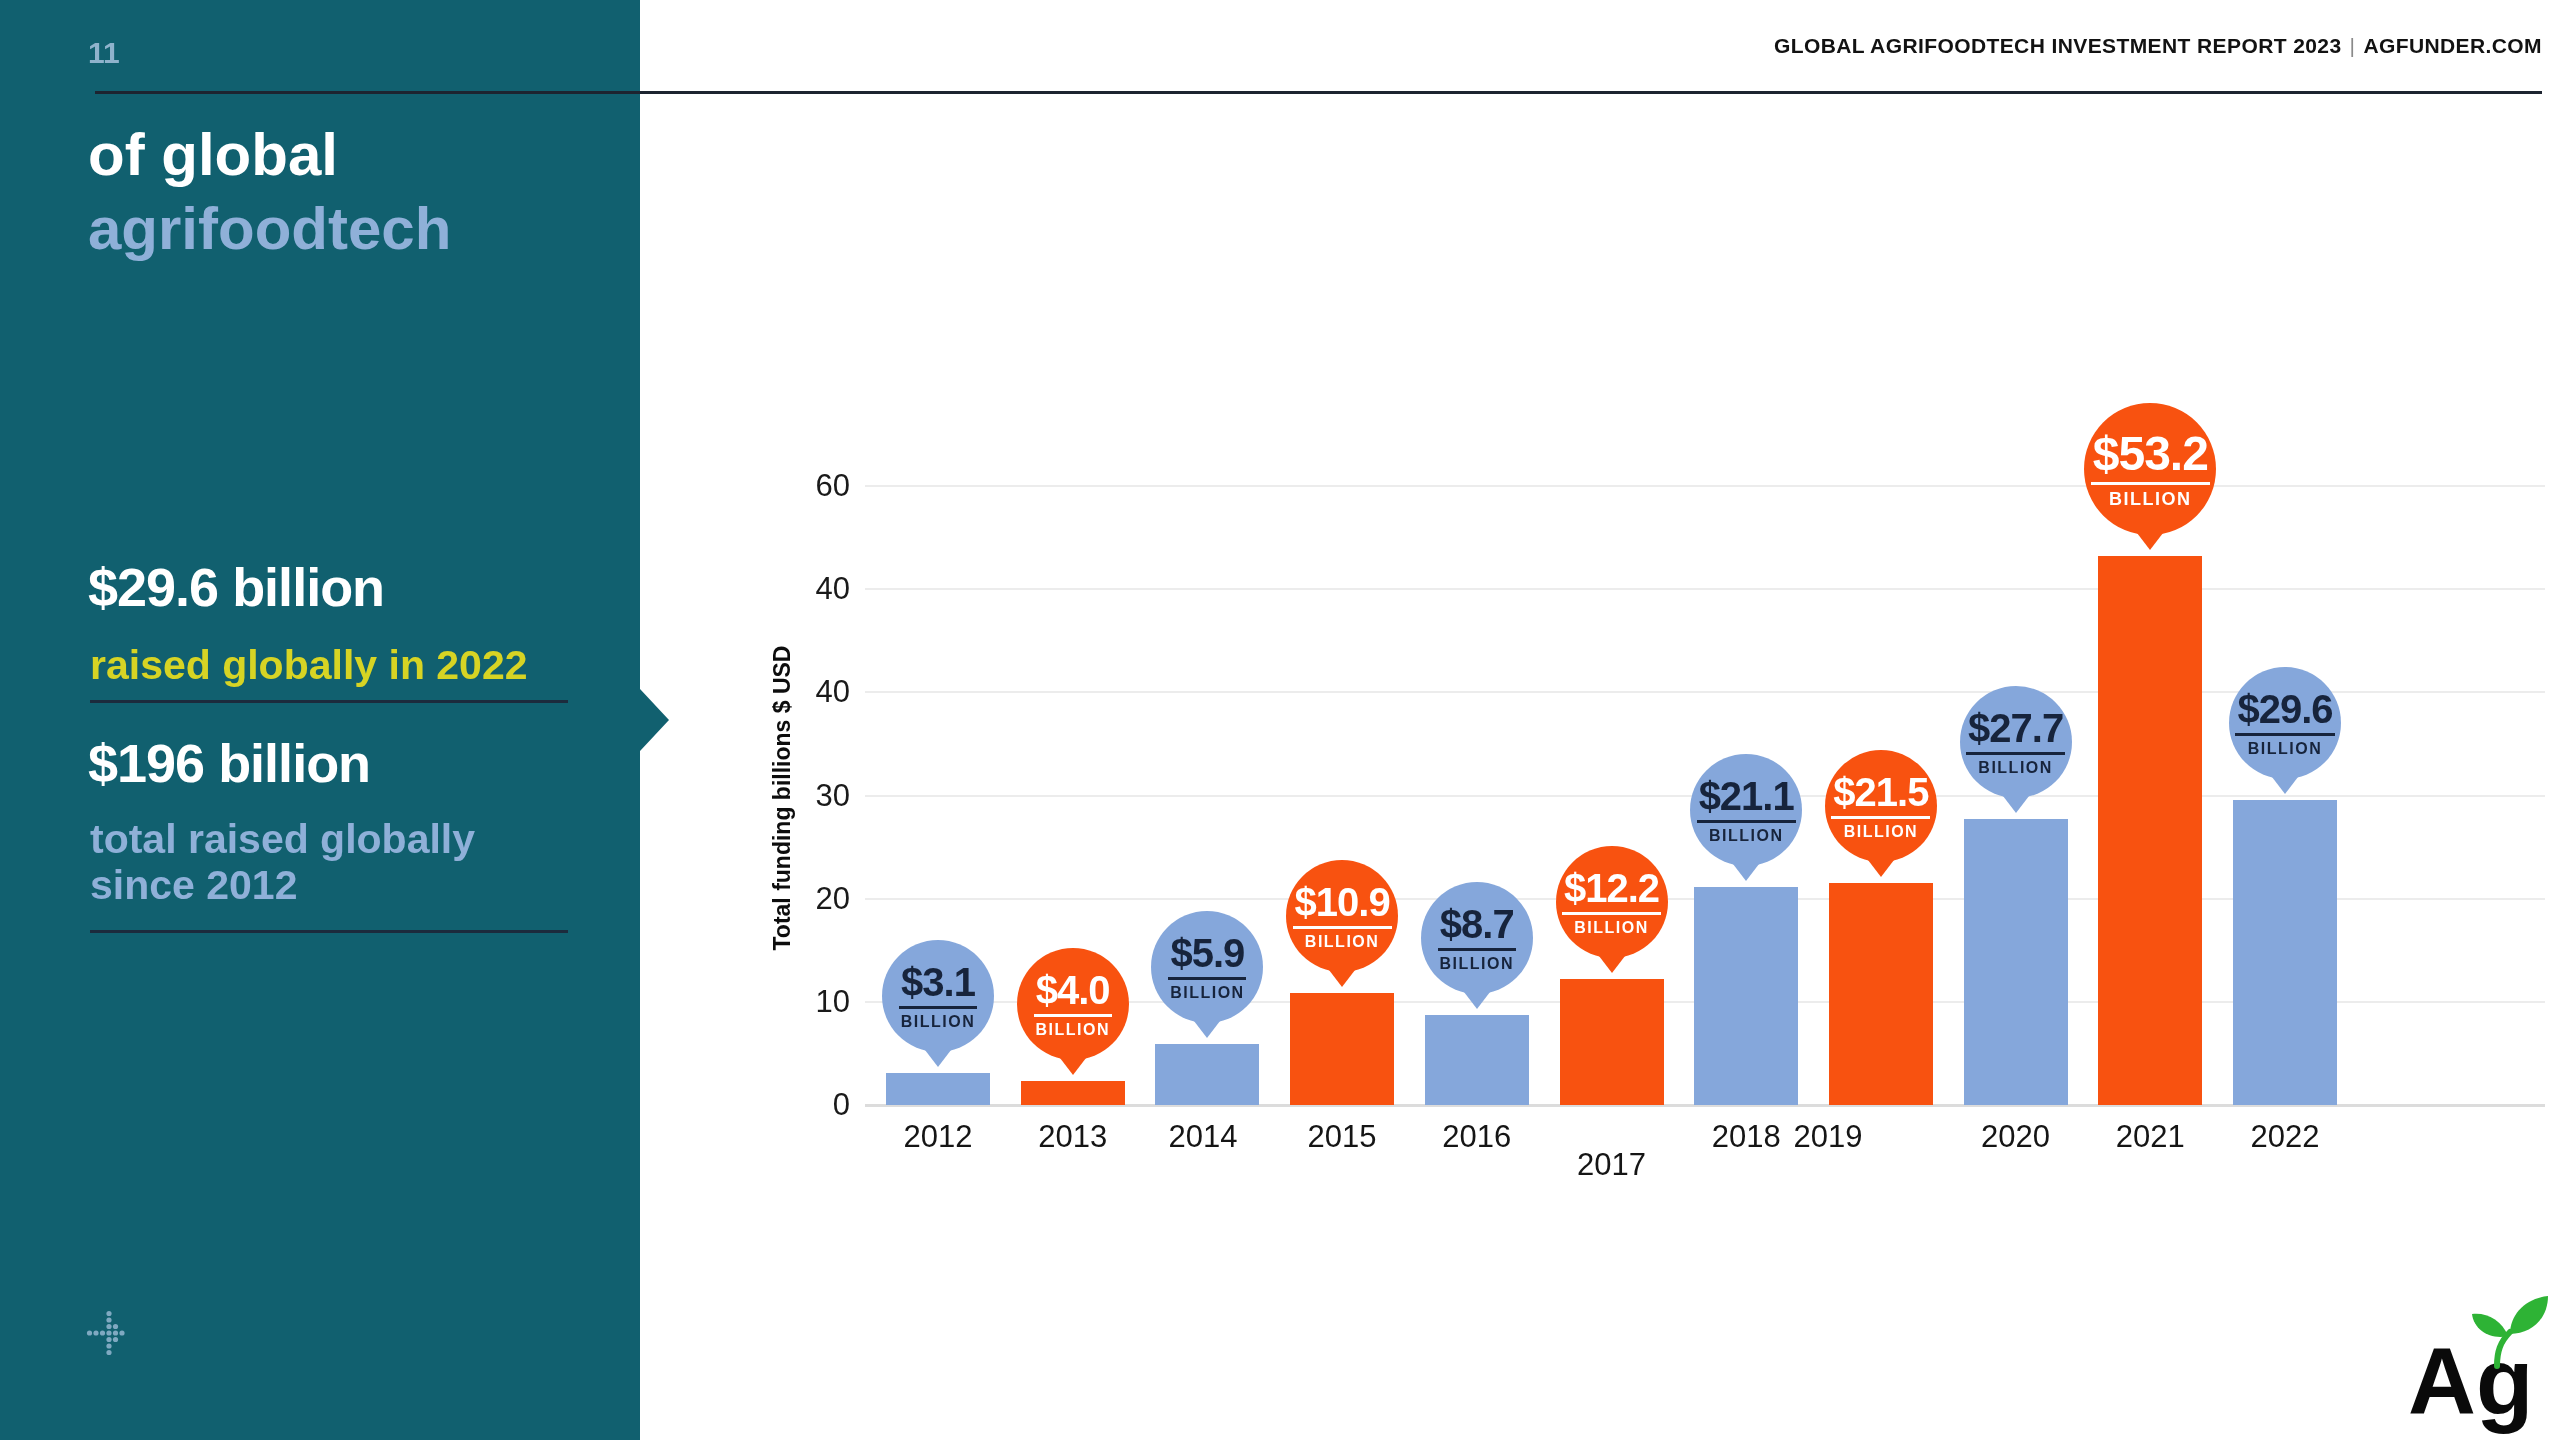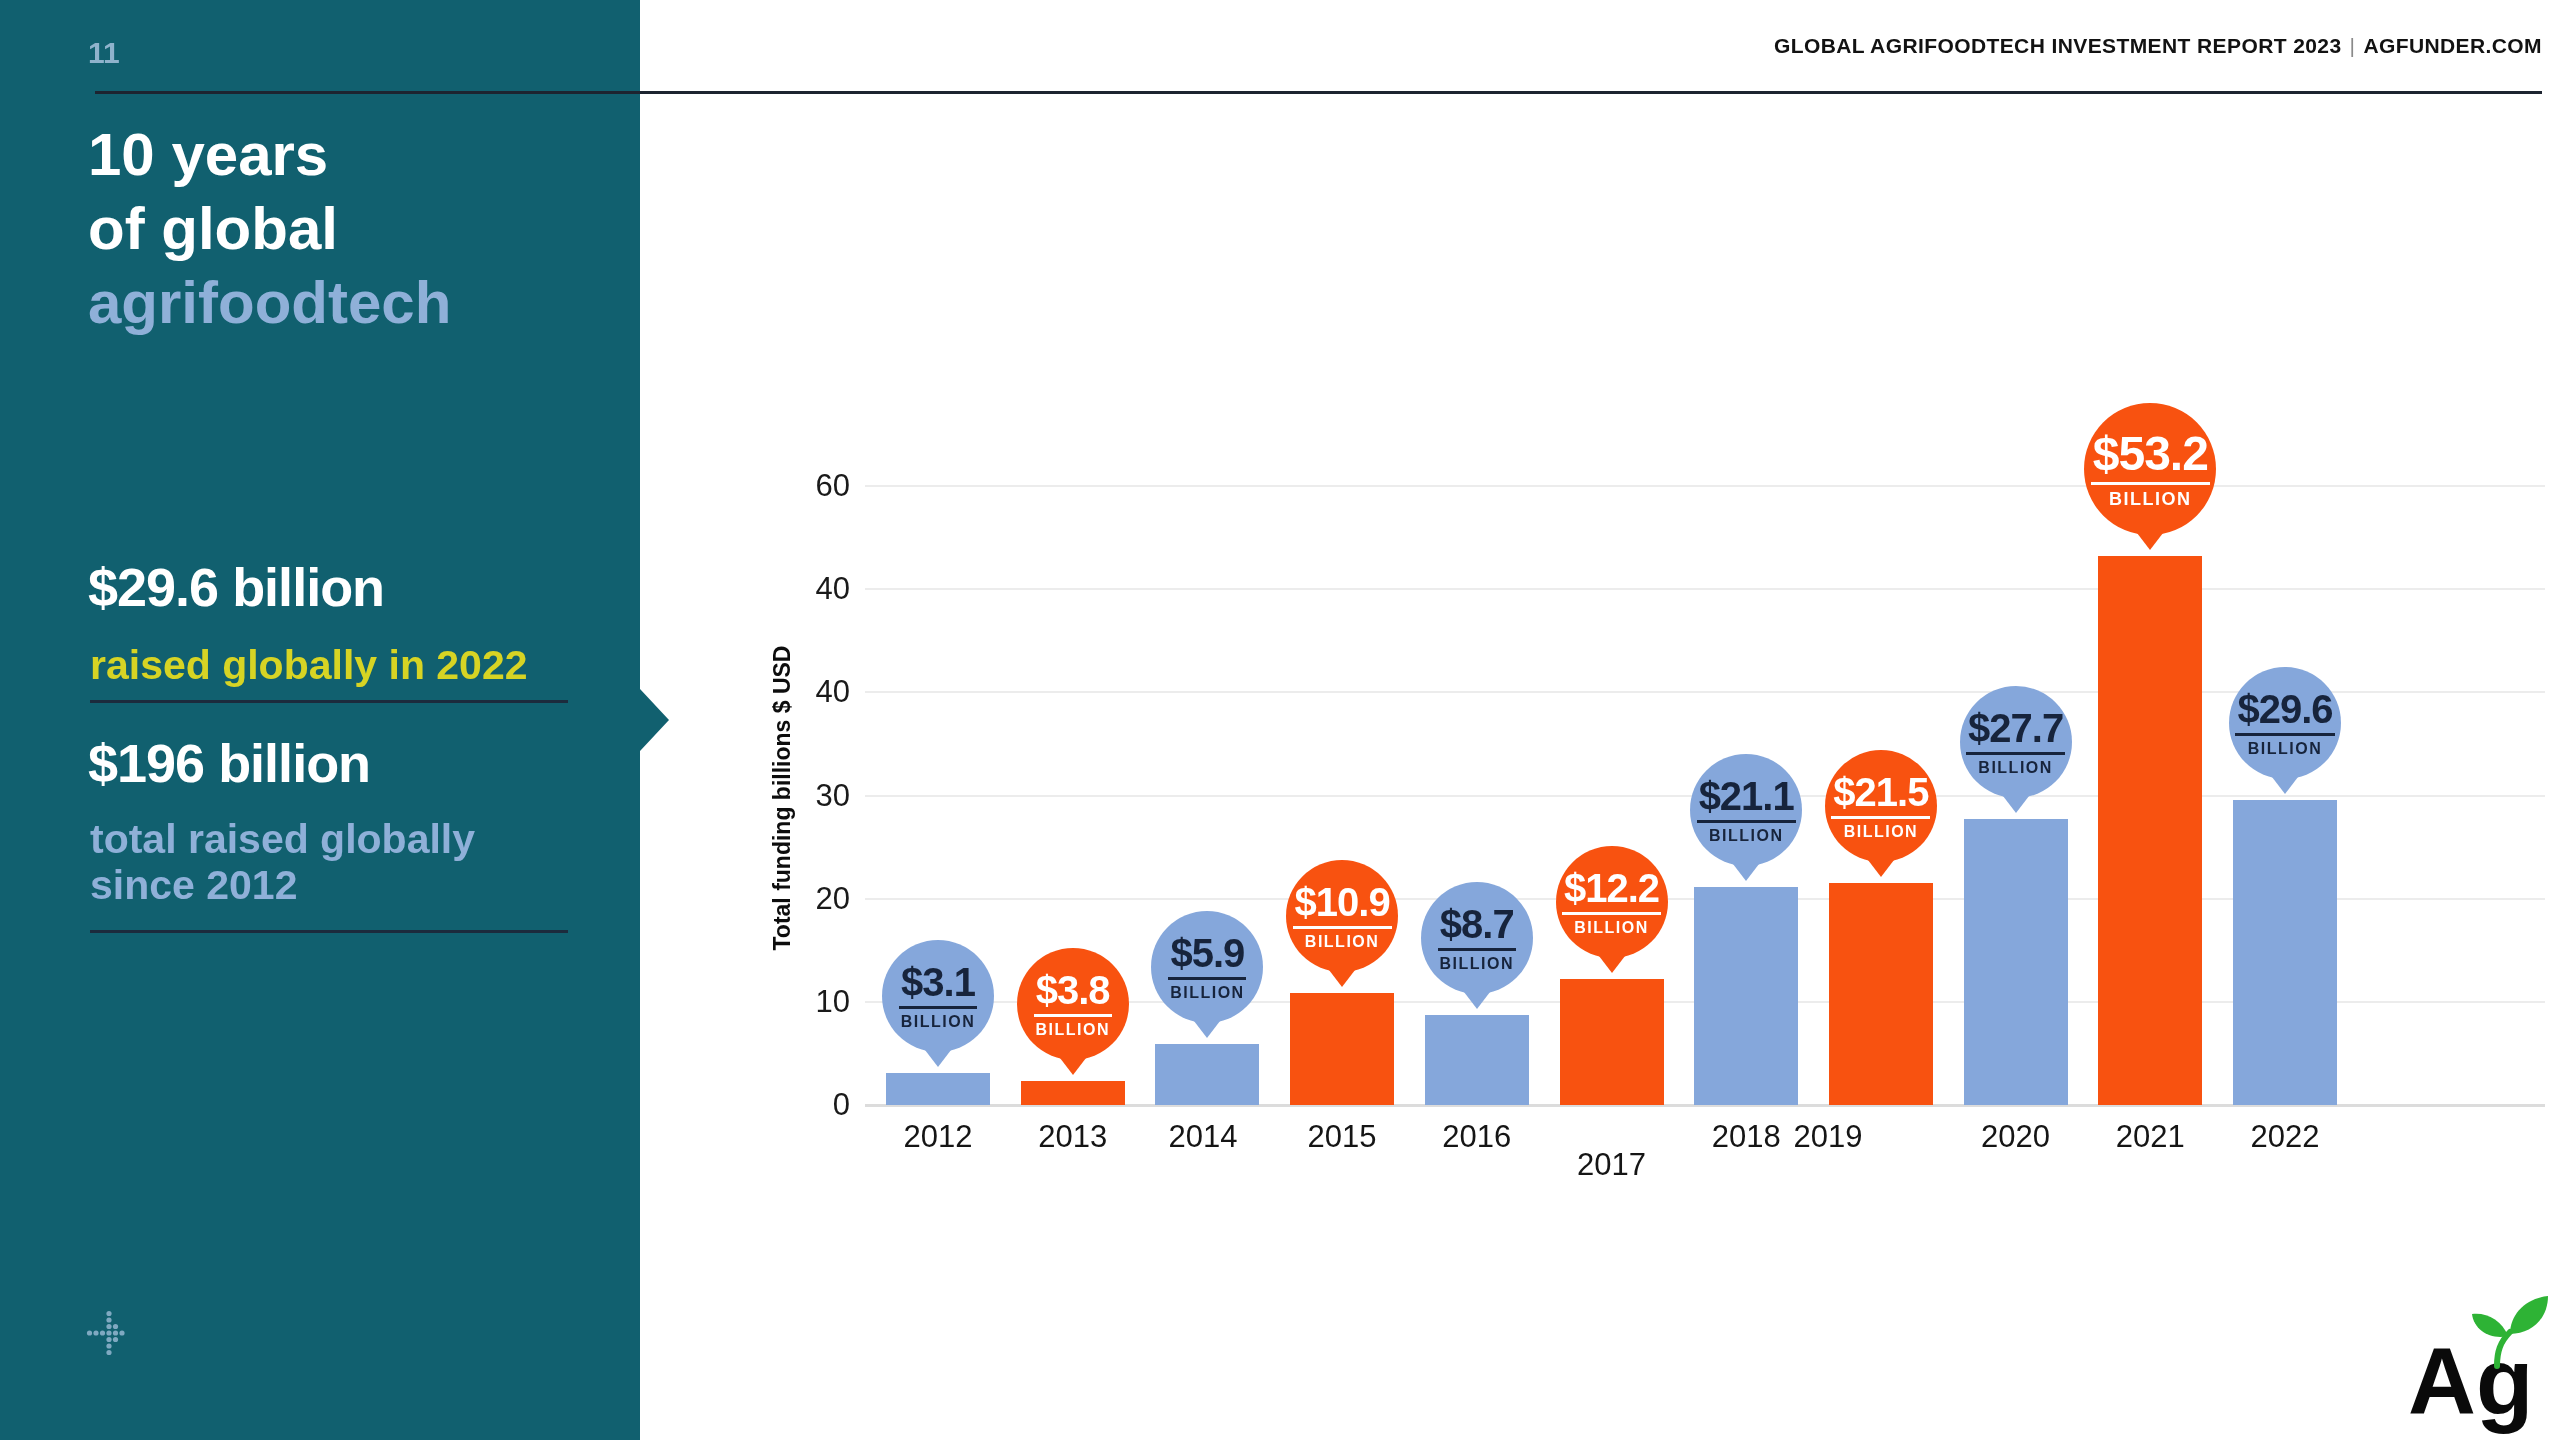--- a/index.html
+++ b/index.html
@@ -56,21 +56,20 @@
   .logo{position:absolute;left:2398px;top:1292px;width:162px;height:148px;}
 </style>
 </head>
 <body>
 
 <div class="page">
 
   <div class="sidebar">
     <div class="page-number">11</div>
     <div class="side-title">
-      <div>10 years</div>
       <div>of global</div>
       <div class="accent">agrifoodtech</div>
     </div>
 
     <div class="stat-value stat1-value">$29.6 billion</div>
     <div class="stat1-caption">raised globally in 2022</div>
     <div class="side-rule rule1"></div>
 
     <div class="stat-value stat2-value">$196 billion</div>
     <div class="stat2-caption">
@@ -125,21 +124,21 @@
       <div class="x-label" style="left: 858px; top: 1119px;">2012</div>
       <div class="bubble" style="left: 882px; top: 940.018px; width: 112px; height: 112px; background: rgb(133, 167, 219); color: rgb(23, 36, 60);">
         <div class="tail" style="color: rgb(133, 167, 219);"></div>
         <div class="bubble-value" style="font-size: 40px;">$3.1</div>
         <div class="bubble-suffix" style="font-size: 16px;">BILLION</div>
       </div>
       <div class="bar" style="left: 1020.7px; top: 1081.27px; width: 104px; height: 23.7283px; background: rgb(248, 82, 16);"></div>
       <div class="x-label" style="left: 992.7px; top: 1119px;">2013</div>
       <div class="bubble" style="left: 1016.7px; top: 948.272px; width: 112px; height: 112px; background: rgb(248, 82, 16); color: rgb(255, 255, 255);">
         <div class="tail" style="color: rgb(248, 82, 16);"></div>
-        <div class="bubble-value" style="font-size: 40px;">$3.8</div>
+        <div class="bubble-value" style="font-size: 40px;">$4.0</div>
         <div class="bubble-suffix" style="font-size: 16px;">BILLION</div>
       </div>
       <div class="bar" style="left: 1155.4px; top: 1044.13px; width: 104px; height: 60.8683px; background: rgb(133, 167, 219);"></div>
       <div class="x-label" style="left: 1123px; top: 1119px;">2014</div>
       <div class="bubble" style="left: 1151.4px; top: 911.132px; width: 112px; height: 112px; background: rgb(133, 167, 219); color: rgb(23, 36, 60);">
         <div class="tail" style="color: rgb(133, 167, 219);"></div>
         <div class="bubble-value" style="font-size: 40px;">$5.9</div>
         <div class="bubble-suffix" style="font-size: 16px;">BILLION</div>
       </div>
       <div class="bar" style="left: 1290.1px; top: 992.548px; width: 104px; height: 112.452px; background: rgb(248, 82, 16);"></div>

